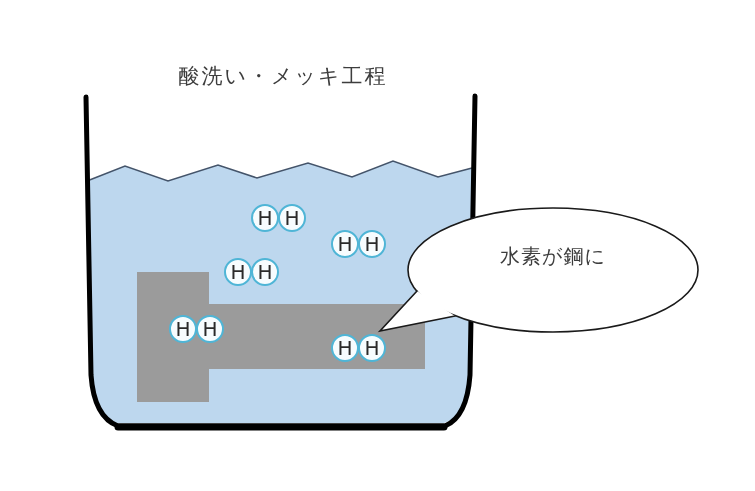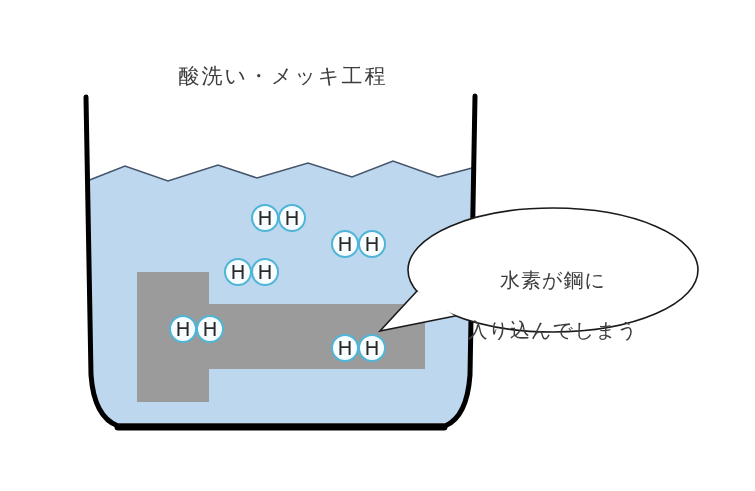--- a/index.html
+++ b/index.html
@@ -37,21 +37,21 @@
     position: absolute;
     left: 408px;
     top: 243px;
     width: 290px;
     text-align: center;
     font-size: 20px;
     line-height: 26px;
     letter-spacing: 1px;
     color: var(--text, #3d3d3d);
   }
-  .bubble-text div { white-space: nowrap; margin-top: 24px; }
+  .bubble-text div { white-space: nowrap; }
   #molecules-layer {
     position: absolute;
     left: 0;
     top: 0;
     width: 755px;
     height: 491px;
   }
   .atom {
     position: absolute;
     width: 28px;
@@ -102,16 +102,15 @@
 
   <svg width="755" height="491" viewBox="0 0 755 491">
     <ellipse cx="553" cy="270" rx="145" ry="62" style="fill: var(--bubble-fill); stroke: var(--bubble-outline); stroke-width: 1.6;"></ellipse>
     <path d="M 417 291 L 380 331 L 455 316" style="fill: var(--bubble-fill); stroke: var(--bubble-outline); stroke-width: 1.6; stroke-linejoin: miter; stroke-linecap: round;"></path>
   </svg>
 
   <div class="title">酸洗い・メッキ工程</div>
 
   <div class="bubble-text">
     <div>水素が鋼に</div>
-    <div>入り込んでしまう</div>
   </div>
 
 </div>
 
 </body></html>

